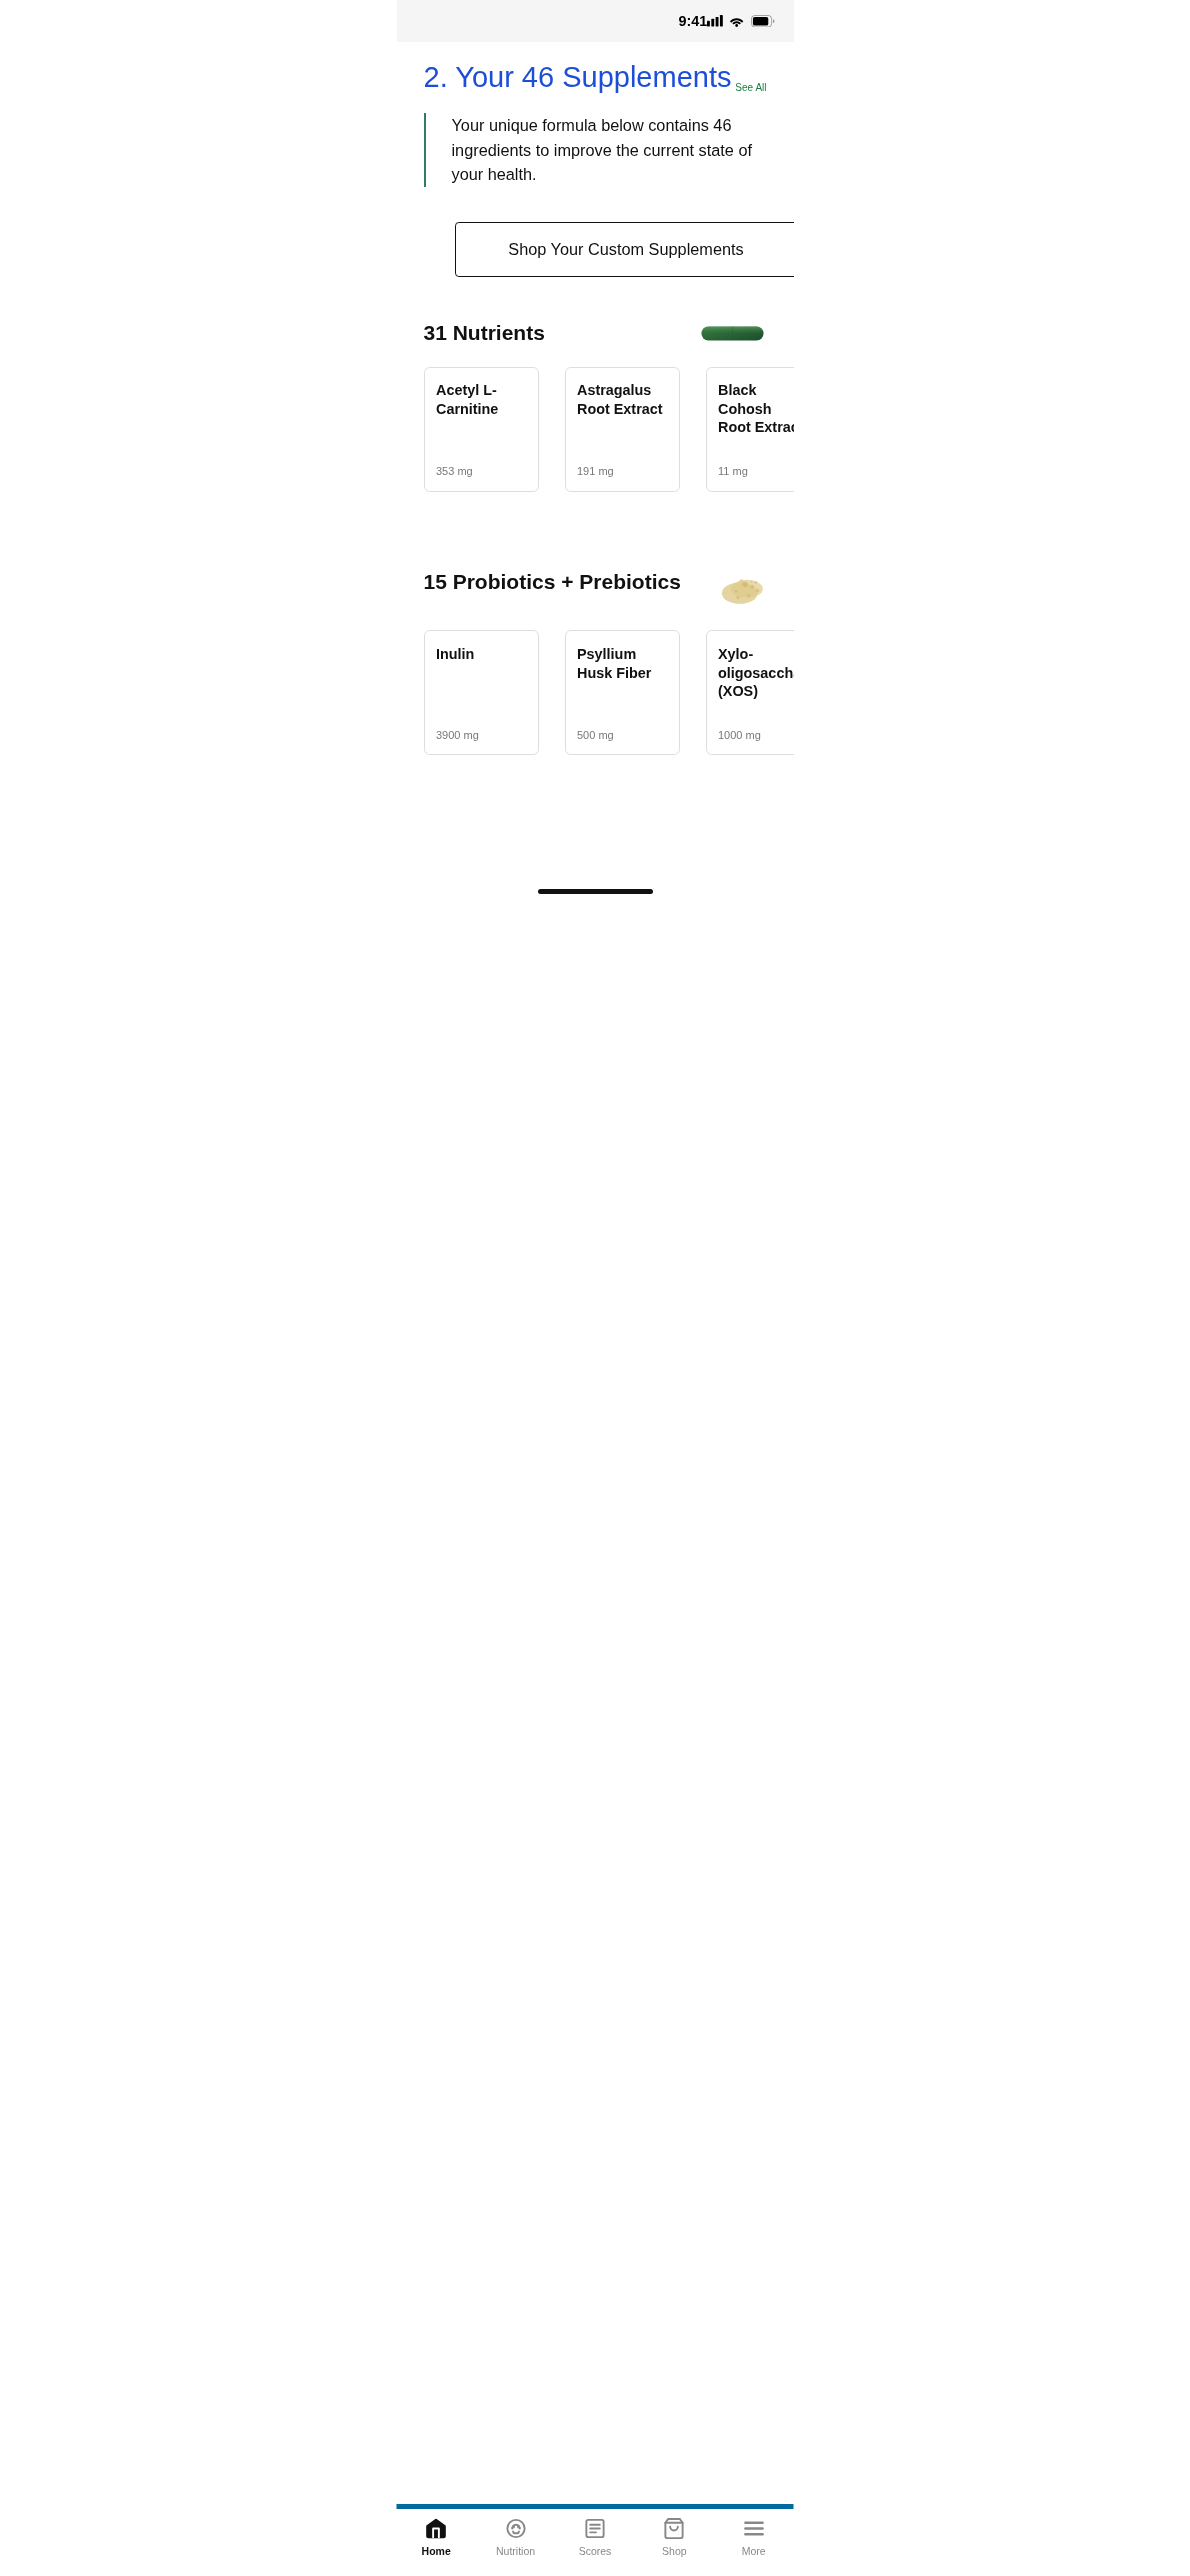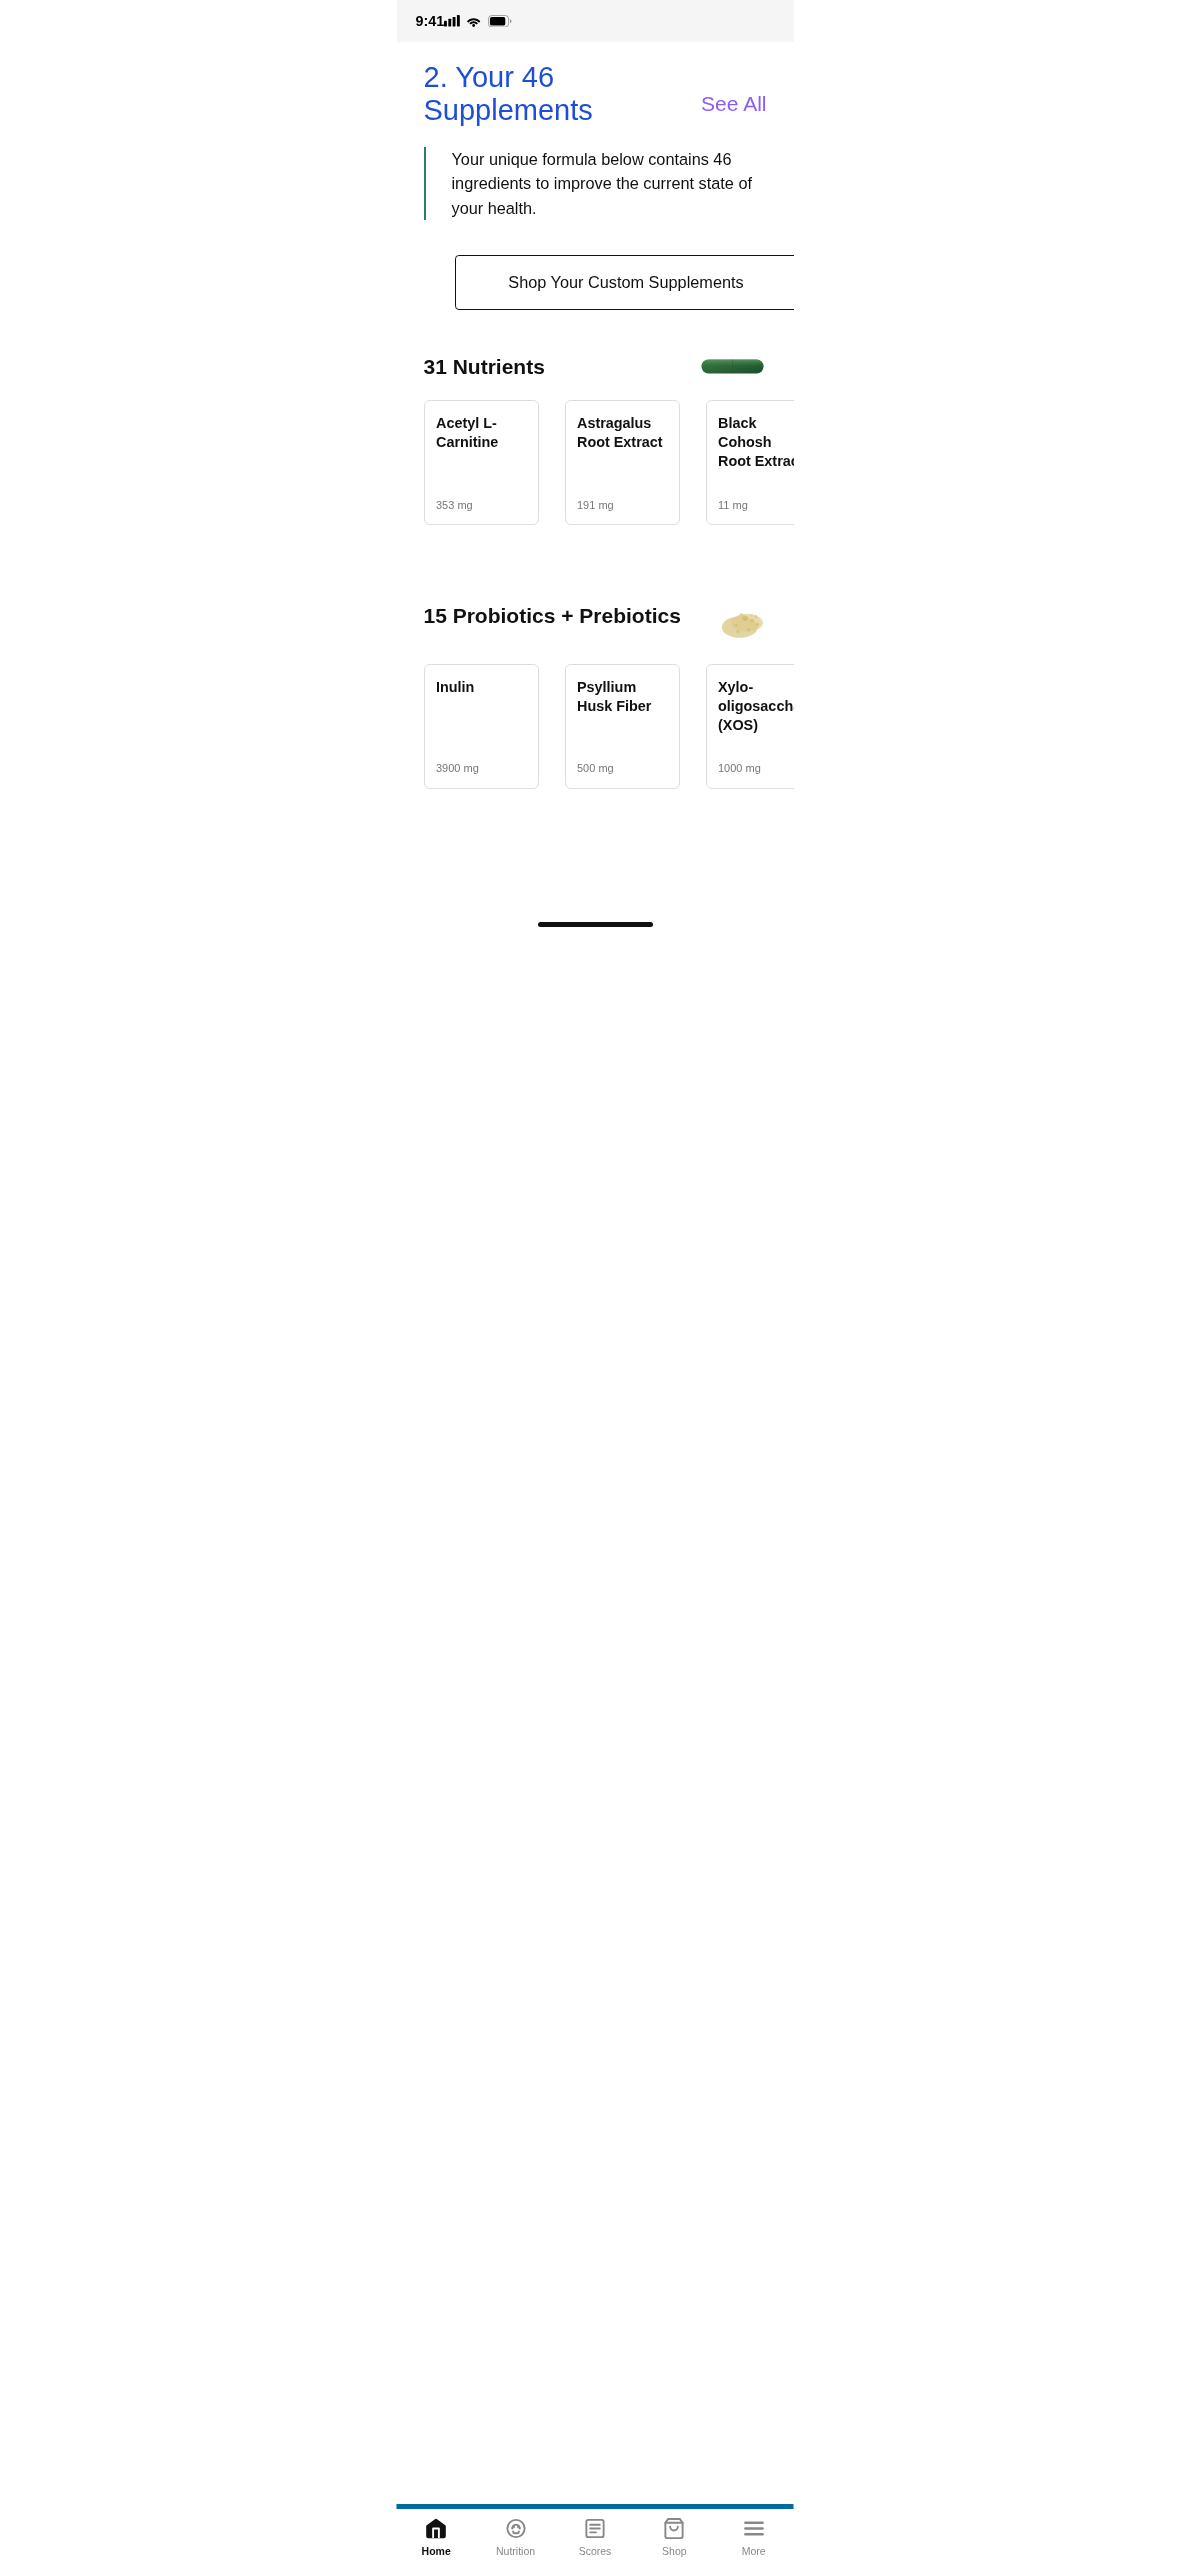--- a/index.html
+++ b/index.html
@@ -13,21 +13,21 @@
       margin: 0 auto;
       position: relative;
       overflow-x: hidden;
     }
 
     .status-bar {
       height: 42px;
       background: #f5f5f5;
       display: flex;
       align-items: center;
-      justify-content: flex-start;
+      justify-content: flex-end;
       padding: 0 19px;
     }
 
     .status-time {
       font-size: 14.4px;
       font-weight: 600;
       color: #000;
     }
 
     .status-icons {
@@ -49,23 +49,23 @@
     }
 
     .section-title {
       font-size: 29px;
       font-weight: 400;
       color: #1d4ed8;
       line-height: 1.15;
     }
 
     .see-all-link {
-      font-size: 21px;
+      font-size: 10px;
       font-weight: 500;
-      color: #8b5cf6;
+      color: #15803d;
       text-decoration: none;
       white-space: nowrap;
       cursor: pointer;
       margin-top: 20px;
     }
 
     .description-block {
       border-left: 2.9px solid #2e7d6b;
       padding-left: 26px;
       margin-bottom: 35px;

